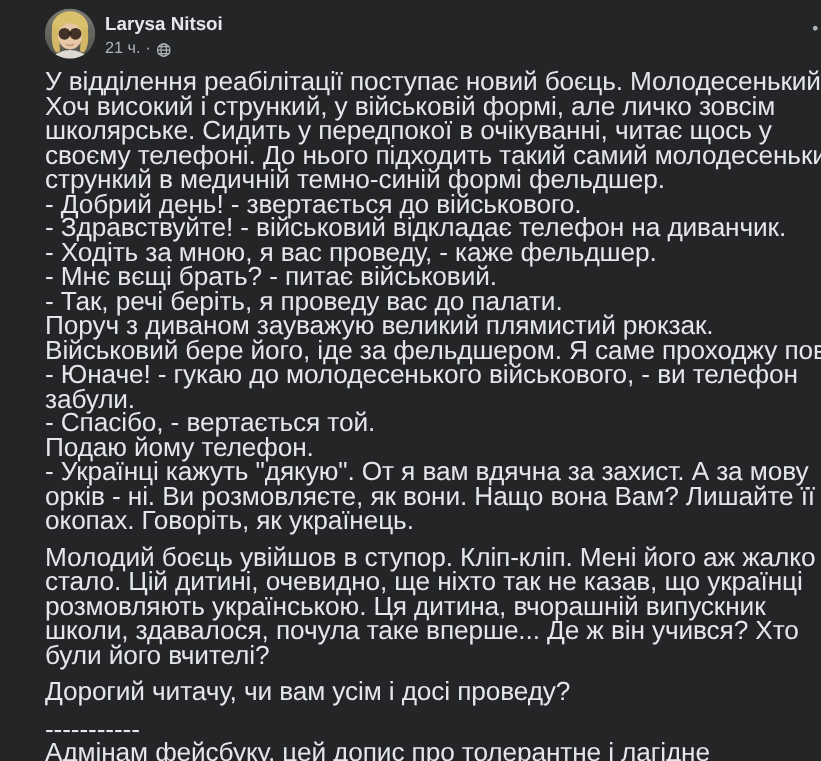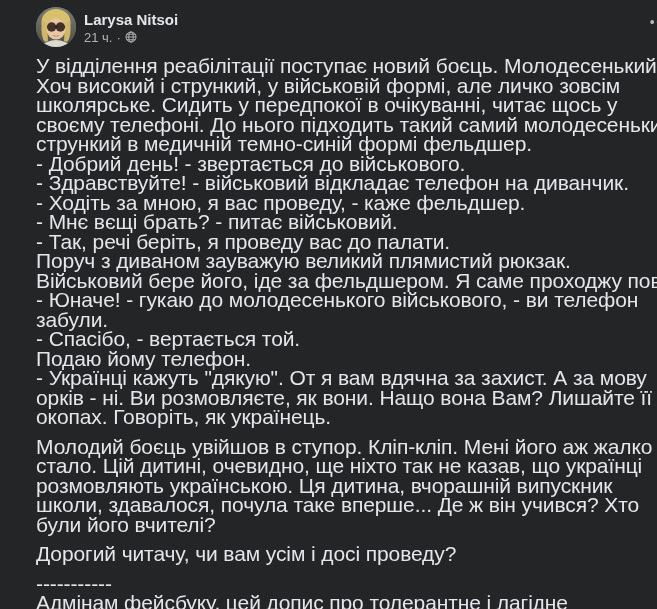--- a/index.html
+++ b/index.html
@@ -42,21 +42,21 @@
   .author-name {
     color: #e4e6eb;
     font-weight: 700;
     font-size: 15px;
     line-height: 19px;
     cursor: pointer;
     display: inline-block;
   }
   .meta-row {
     display: flex;
-    align-items: flex-start;
+    align-items: flex-end;
     gap: 4px;
     color: #b0b3b8;
     font-size: 13px;
     line-height: 16px;
     margin-top: 1px;
   }
   .timestamp { cursor: pointer; }
   .meta-sep { cursor: default; }
   .globe-icon { display: inline-flex; align-items: center; margin-top: 1px; }
   .more-btn {

